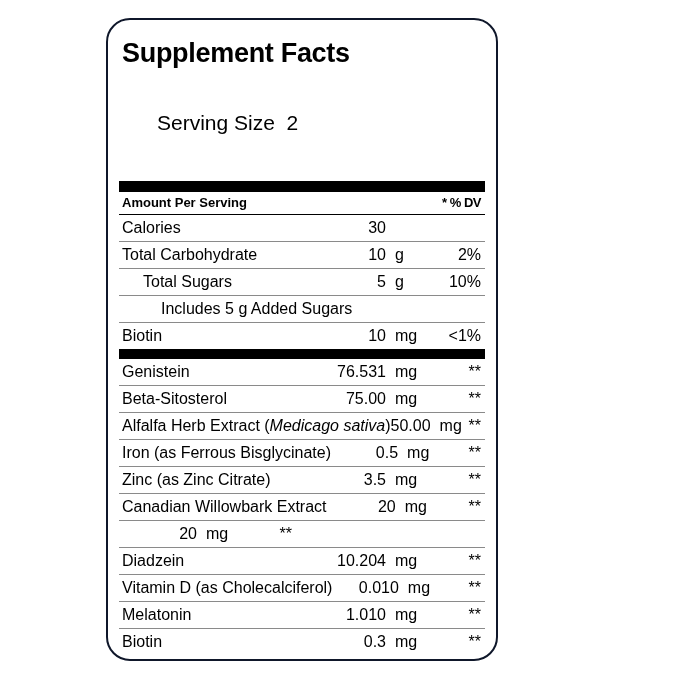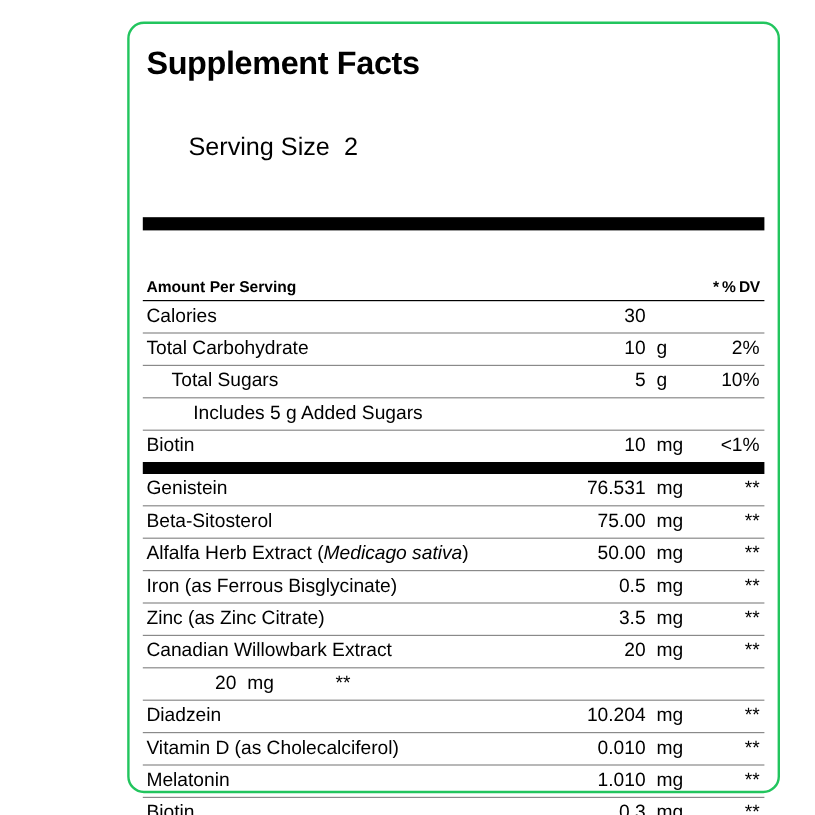--- a/index.html
+++ b/index.html
@@ -12,24 +12,24 @@
     background: #ffffff;
     font-family: "Liberation Sans", sans-serif;
     color: #000000;
     overflow: hidden;
   }
 
   .panel {
     position: absolute;
     left: 106px;
     top: 18px;
-    width: 544px;
+    width: 392px;
     height: 643px;
-    border: 2px solid #22c55e;
-    border-radius: 14px;
+    border: 2px solid #0f172a;
+    border-radius: 24px;
     background: #ffffff;
     box-sizing: border-box;
   }
 
   .inner {
     position: absolute;
     left: 11px;
     top: 13px;
     right: 11px;
     bottom: 13px;
@@ -102,21 +102,21 @@
 
   .amount-head {
     display: flex;
     align-items: baseline;
     padding: 3px 0 4px 0;
     font-size: 13px;
     font-weight: bold;
     justify-content: flex-end;
   }
   .amount-head .left { flex: 1 1 auto; padding-left: 3px; }
-  .amount-head .right { padding-right: 4px; margin-top: 36px; }
+  .amount-head .right { padding-right: 4px; }
 
   .italic { font-style: italic; text-align: center; }
   .star { letter-spacing: -0.5px; }
 </style>
 </head>
 <body>
 
 <div class="panel">
   <div class="inner">
 

